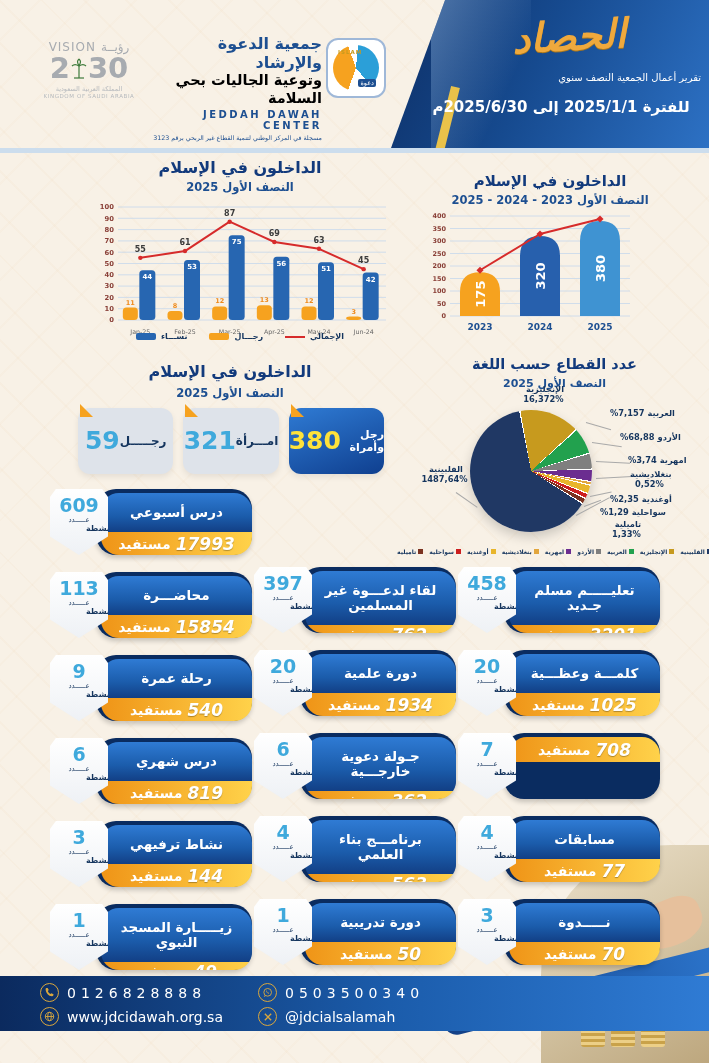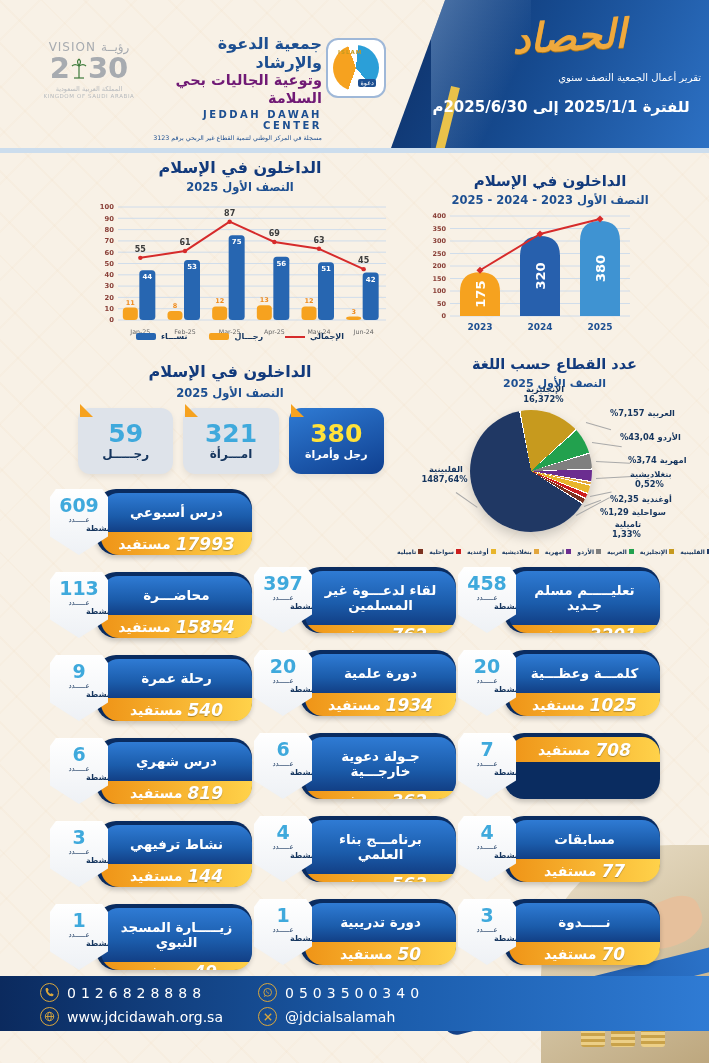--- a/index.html
+++ b/index.html
@@ -10,21 +10,21 @@
         background:repeating-linear-gradient(45deg,rgba(226,176,114,.05) 0 2px,transparent 2px 30px),
                    repeating-linear-gradient(-45deg,rgba(226,176,114,.04) 0 2px,transparent 2px 34px);}
   
   .vision{position:absolute;left:30px;top:40px;width:118px;text-align:center;z-index:2;}
   .v-row1{display:flex;justify-content:center;align-items:baseline;gap:5px;color:#a7abb0;font-size:12px;letter-spacing:1px;}
   .v-year{display:flex;justify-content:center;align-items:center;gap:1px;color:#a7abb0;font-size:29px;font-weight:bold;line-height:1;}
   .v-sub1{font-size:6.5px;color:#b5b9bd;margin-top:2px;}
   .v-sub2{font-size:5.5px;color:#b5b9bd;letter-spacing:.6px;}
   .org{position:absolute;left:148px;top:34px;width:174px;text-align:right;direction:rtl;z-index:2;}
   .org-l1{color:#1d4f91;font-weight:bold;font-size:16px;line-height:1.2;}
-  .org-l2{color:#701a75;font-weight:bold;font-size:14.5px;line-height:1.2;}
+  .org-l2{color:#000000;font-weight:bold;font-size:14.5px;line-height:1.2;}
   .org-l3{color:#1d4f91;font-weight:bold;font-size:10px;letter-spacing:2.5px;direction:ltr;margin-top:2px;}
   .org-reg{color:#1d4f91;font-size:6.3px;margin-top:3px;}
   .islam{position:absolute;left:326px;top:38px;width:60px;height:60px;background:#fff;border:2px solid #9fb8d8;border-radius:12px;display:flex;align-items:center;justify-content:center;z-index:2;}
   .islam-circle{width:46px;height:46px;border-radius:50%;
       background:conic-gradient(from 200deg,#f6a21f 0 140deg,#ffffff 140deg 165deg,#2b9fd8 165deg 300deg,#ffffff 300deg 360deg);}
   .islam-top{position:absolute;top:9px;left:10px;font-size:5.5px;color:#c79a1e;font-weight:bold;letter-spacing:1px;}
   .islam-bottom{position:absolute;bottom:9px;right:8px;font-size:6.5px;color:#fff;background:#1d4f91;padding:0 2px;border-radius:2px;}
   .banner{position:absolute;right:0;top:0;width:318px;height:148px;z-index:2;
       clip-path:polygon(17% 0,100% 0,100% 100%,0 100%);
       background:linear-gradient(115deg,#0d2f66 0%,#164a8f 45%,#2d71c4 100%);}
@@ -40,21 +40,21 @@
   .sec-title{position:absolute;text-align:center;color:#123a7c;font-weight:bold;font-size:16px;direction:rtl;z-index:2;}
   .sec-sub{position:absolute;text-align:center;color:#1d4f91;font-weight:bold;font-size:11.5px;direction:rtl;z-index:2;}
   #svg-monthly{position:absolute;left:90px;top:196px;z-index:2;}
   .c1-legend{position:absolute;left:90px;top:332px;width:300px;display:flex;justify-content:center;gap:22px;z-index:2;}
   .lg-item{display:flex;align-items:center;gap:5px;font-size:8px;font-weight:bold;color:#15355e;}
   .lg-sw{width:20px;height:7px;border-radius:2px;display:inline-block;}
   .lg-line{width:20px;height:2px;display:inline-block;}
   #svg-yearly{position:absolute;left:420px;top:206px;z-index:2;}
   
   .sum-cards{position:absolute;left:78px;top:408px;width:306px;display:flex;gap:10px;z-index:2;}
-  .sum-card{flex:1;height:66px;border-radius:12px;background:#dee3ea;position:relative;display:flex;flex-direction:column;align-items:center;justify-content:center;box-shadow:0 3px 6px rgba(0,0,0,.08);}
+  .sum-card{flex:1;height:66px;border-radius:12px;background:#dee3ea;position:relative;display:flex;flex-direction:row;align-items:center;justify-content:center;box-shadow:0 3px 6px rgba(0,0,0,.08);}
   .sum-card::before{content:'';position:absolute;top:-4px;left:2px;border-bottom:13px solid #f6a21f;border-left:13px solid transparent;transform:rotate(90deg);}
   .sum-num{font-size:25px;font-weight:bold;color:#3fa9dc;line-height:1.05;}
   .sum-lbl{font-size:12px;font-weight:bold;color:#15355e;direction:rtl;}
   .sum-card.blue{background:linear-gradient(160deg,#2f7bd4,#0f3f8f);}
   .sum-card.blue .sum-num{color:#ffe23a;}
   .sum-card.blue .sum-lbl{color:#fff;font-size:11px;}
   
   .pie-wrap{position:absolute;left:400px;top:350px;width:309px;height:218px;z-index:2;}
   .pie-title{position:absolute;left:0;right:0;top:6px;text-align:center;color:#123a7c;font-weight:bold;font-size:14.5px;direction:rtl;}
   .pie-sub{position:absolute;left:0;right:0;top:27px;text-align:center;color:#1d4f91;font-weight:bold;font-size:11px;direction:rtl;}
@@ -311,21 +311,21 @@
       <i class="ldr l4"></i>
     <i class="ldr l5"></i>
       <i class="ldr l6"></i>
     <i class="ldr l7"></i>
       <i class="ldr l8"></i>
     <div class="plab pl0 stk">
         <span>الإنجليزية</span>
         <b>16,372%</b>
       </div>
     <div class="plab pl1"><span>العربية</span><b>7,157%</b></div>
-    <div class="plab pl2"><span>الأردو</span><b>43,04%</b></div>
+    <div class="plab pl2"><span>الأردو</span><b>68,88%</b></div>
     <div class="plab pl3"><span>امهرية</span><b>3,74%</b></div>
     <div class="plab pl4 stk">
         <span>بنغلاديشية</span>
         <b>0,52%</b>
       </div>
     <div class="plab pl5"><span>أوغندية</span><b>2,35%</b></div>
     <div class="plab pl6"><span>سواحلية</span><b>1,29%</b></div>
     <div class="plab pl7 stk">
         <span>تاميلية</span>
         <b>1,33%</b>

